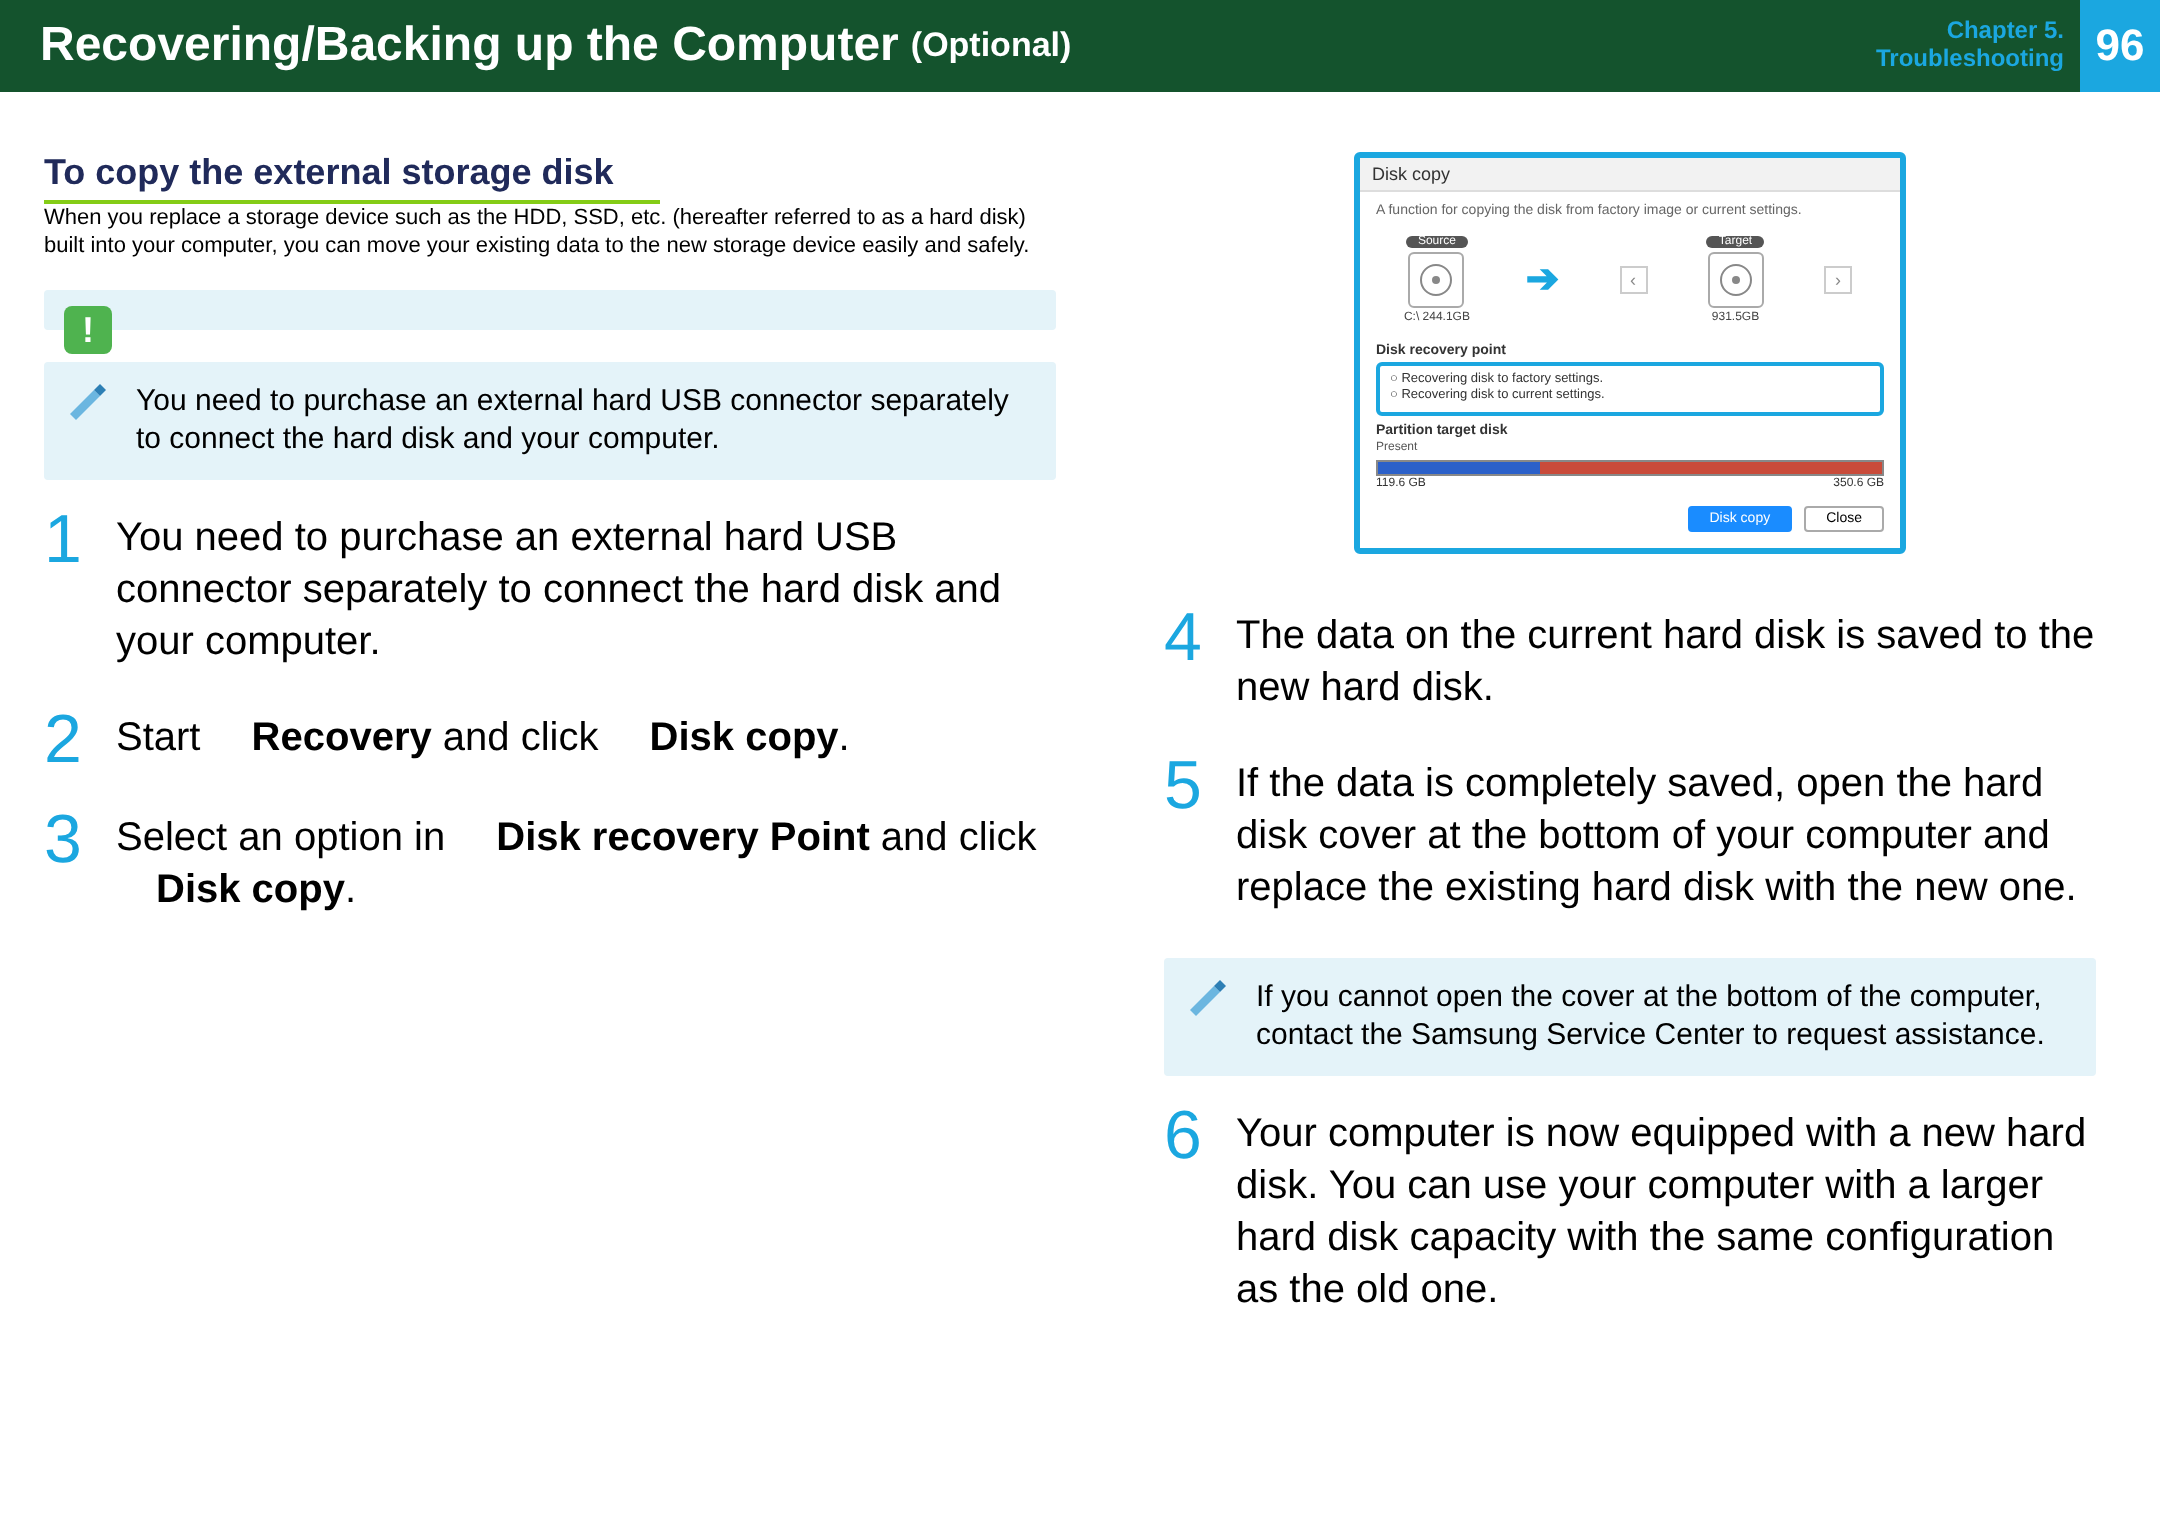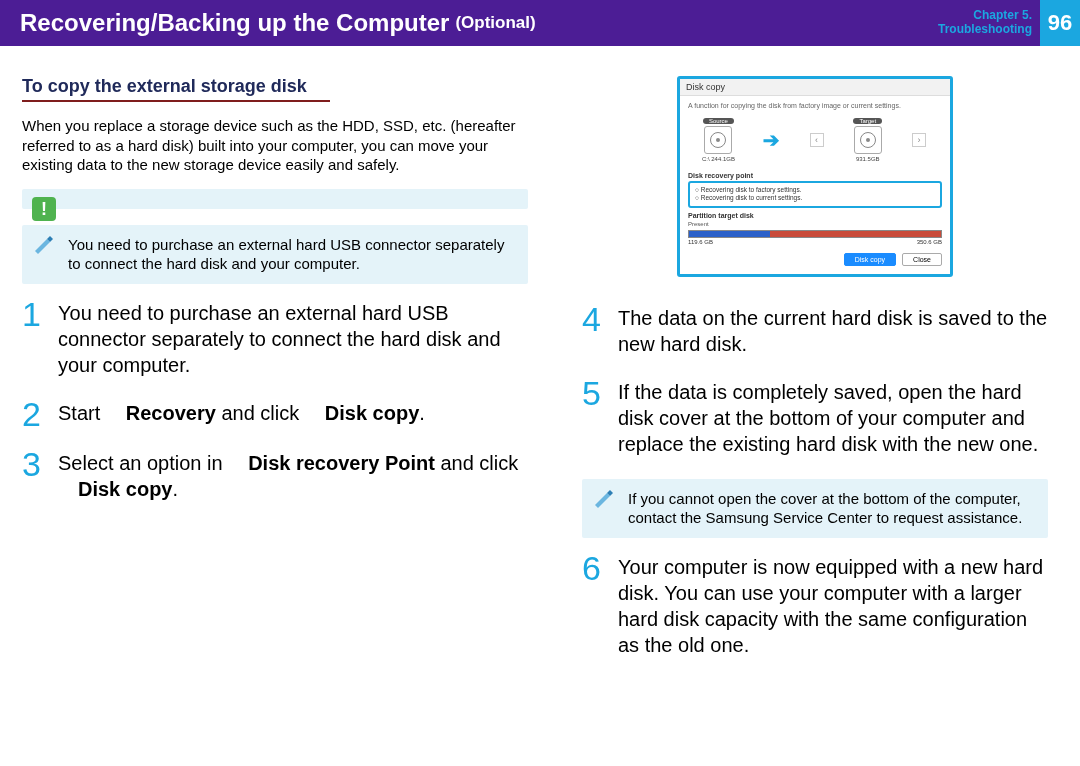--- a/index.html
+++ b/index.html
@@ -5,21 +5,21 @@
   * { box-sizing: border-box; margin: 0; padding: 0; }
   body {
     font-family: "Segoe UI", "Myriad Pro", Arial, sans-serif;
     width: 1080px;
     height: 766px;
     background: #fff;
     color: #000;
     overflow: hidden;
   }
   .header {
-    background: #4c1d95;
+    background: #14532d;
     display: flex;
     align-items: center;
     padding: 0 0 0 20px;
     height: 46px;
     position: relative;
   }
   .header-title { color: #fff; font-weight: 700; font-size: 24px; }
   .header-sub   { color: #fff; font-weight: 600; font-size: 17px; margin-left: 6px; }
   .header-right {
     position: absolute; right: 0; top: 0; height: 45px;
@@ -37,25 +37,25 @@
 
   .content {
     display: flex; gap: 54px; padding: 30px 32px 0 22px;
   }
   .col { flex: 1; min-width: 0; }
   .col-left  { max-width: 512px; }
   .col-right { max-width: 466px; }
 
   h3.section {
     color: #202a5a; font-weight: 700; font-size: 18px;
-    border-bottom: 2px solid #7f1d1d; padding-bottom: 3px;
-    margin-bottom: 14px; display: inline-block; width: 308px;
-  }
-
-  p.body { font-size: 15px; line-height: 1.3; margin-bottom: 14px; }
+    border-bottom: 2px solid #84cc16; padding-bottom: 3px;
+    display: inline-block; width: 308px;
+  }
+
+  p.body { font-size: 11px; line-height: 1.3; margin-bottom: 14px; }
 
   .callout {
     background: #e4f3f9; border-radius: 2px;
     padding: 10px 12px 10px 46px; position: relative;
     font-size: 15px; line-height: 1.3; margin-bottom: 16px;
   }
   .callout .ic {
     position: absolute; left: 10px; top: 8px;
     width: 24px; height: 24px; display:flex;align-items:center;justify-content:center;
   }

